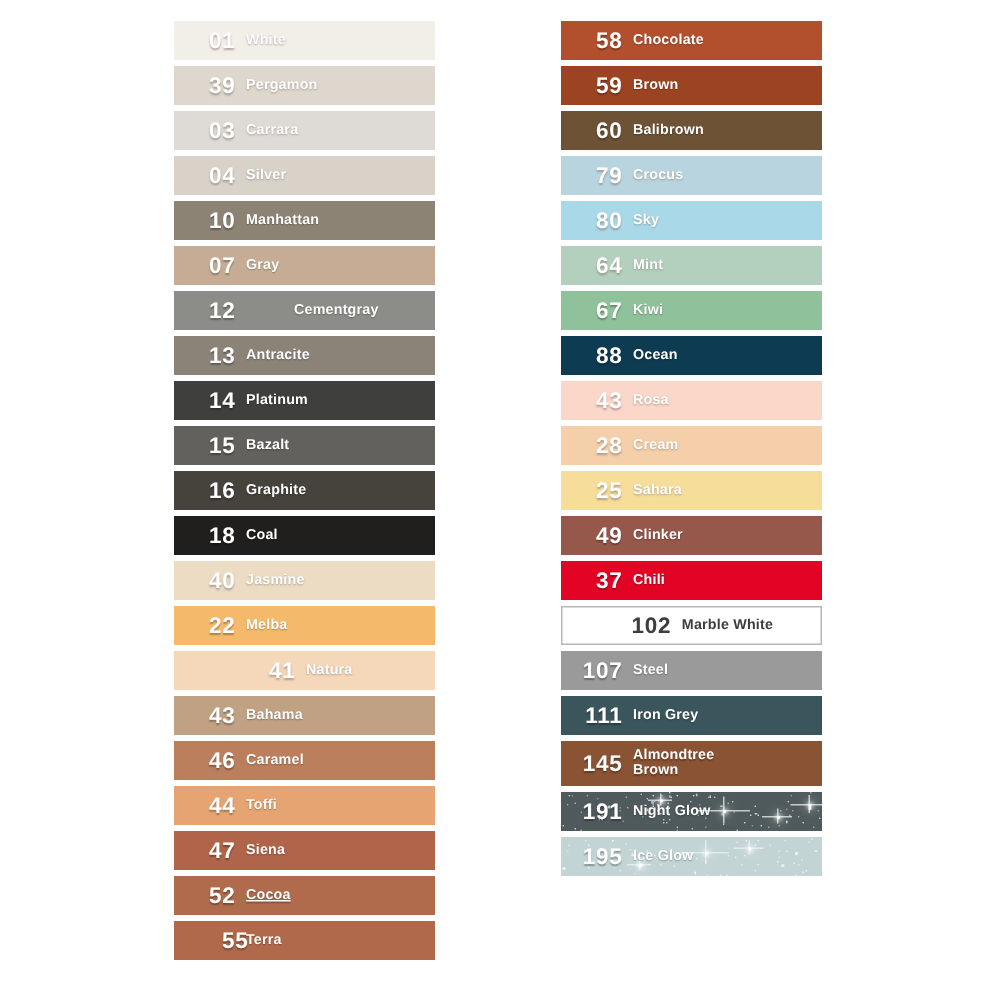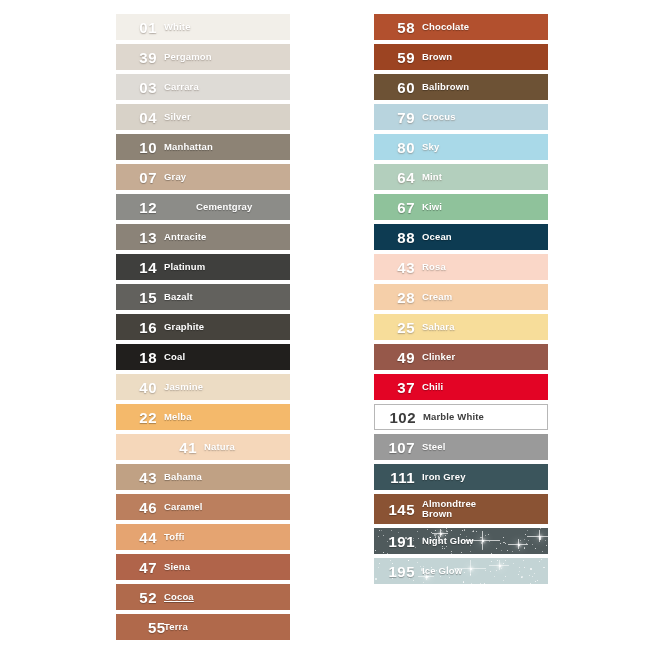--- a/index.html
+++ b/index.html
@@ -243,21 +243,21 @@
         <span class="name" style="color: rgb(255, 255, 255);">Sahara</span>
       </div>
       <div class="swatch" style="background: rgb(150, 88, 74);">
         <span class="num" style="color: rgb(255, 255, 255);">49</span>
         <span class="name" style="color: rgb(255, 255, 255);">Clinker</span>
       </div>
       <div class="swatch" style="background: rgb(227, 4, 37);">
         <span class="num" style="color: rgb(255, 255, 255);">37</span>
         <span class="name" style="color: rgb(255, 255, 255);">Chili</span>
       </div>
-      <div class="swatch outlined" style="background: rgb(255, 255, 255); border-color: rgb(183, 183, 183);">
+      <div class="swatch outlined" style="background: rgb(255, 255, 255); border-color: rgb(183, 183, 183); justify-content: center;">
         <span class="num" style="color: rgb(61, 61, 61);">102</span>
         <span class="name" style="color: rgb(61, 61, 61);">Marble White</span>
       </div>
       <div class="swatch" style="background: rgb(154, 154, 154);">
         <span class="num" style="color: rgb(255, 255, 255);">107</span>
         <span class="name" style="color: rgb(255, 255, 255);">Steel</span>
       </div>
       <div class="swatch" style="background: rgb(59, 85, 92);">
         <span class="num" style="color: rgb(255, 255, 255);">111</span>
         <span class="name" style="color: rgb(255, 255, 255);">Iron Grey</span>

